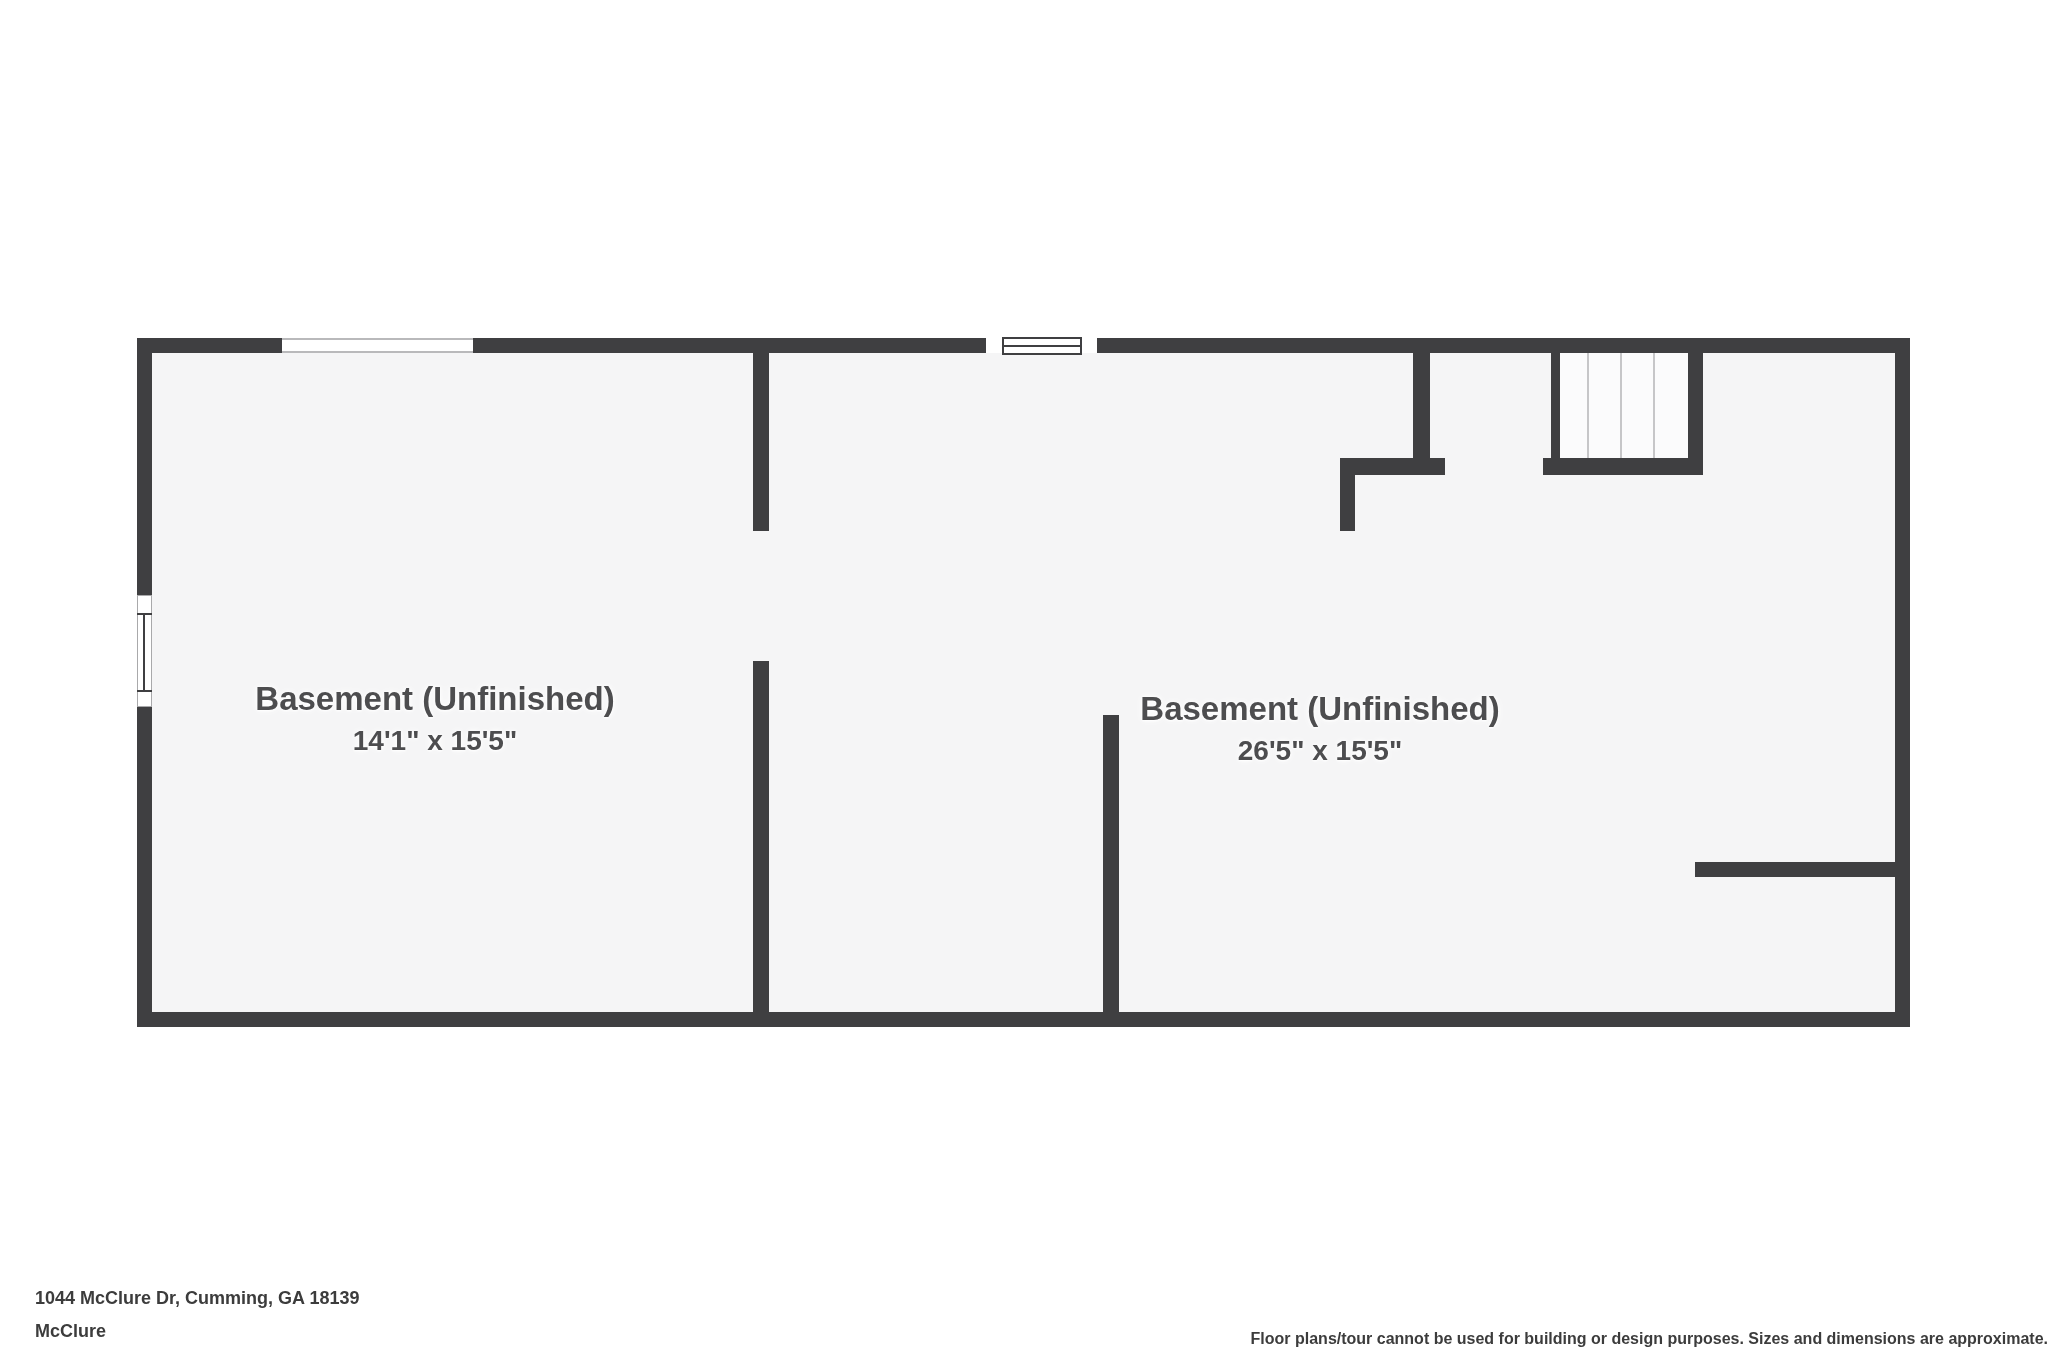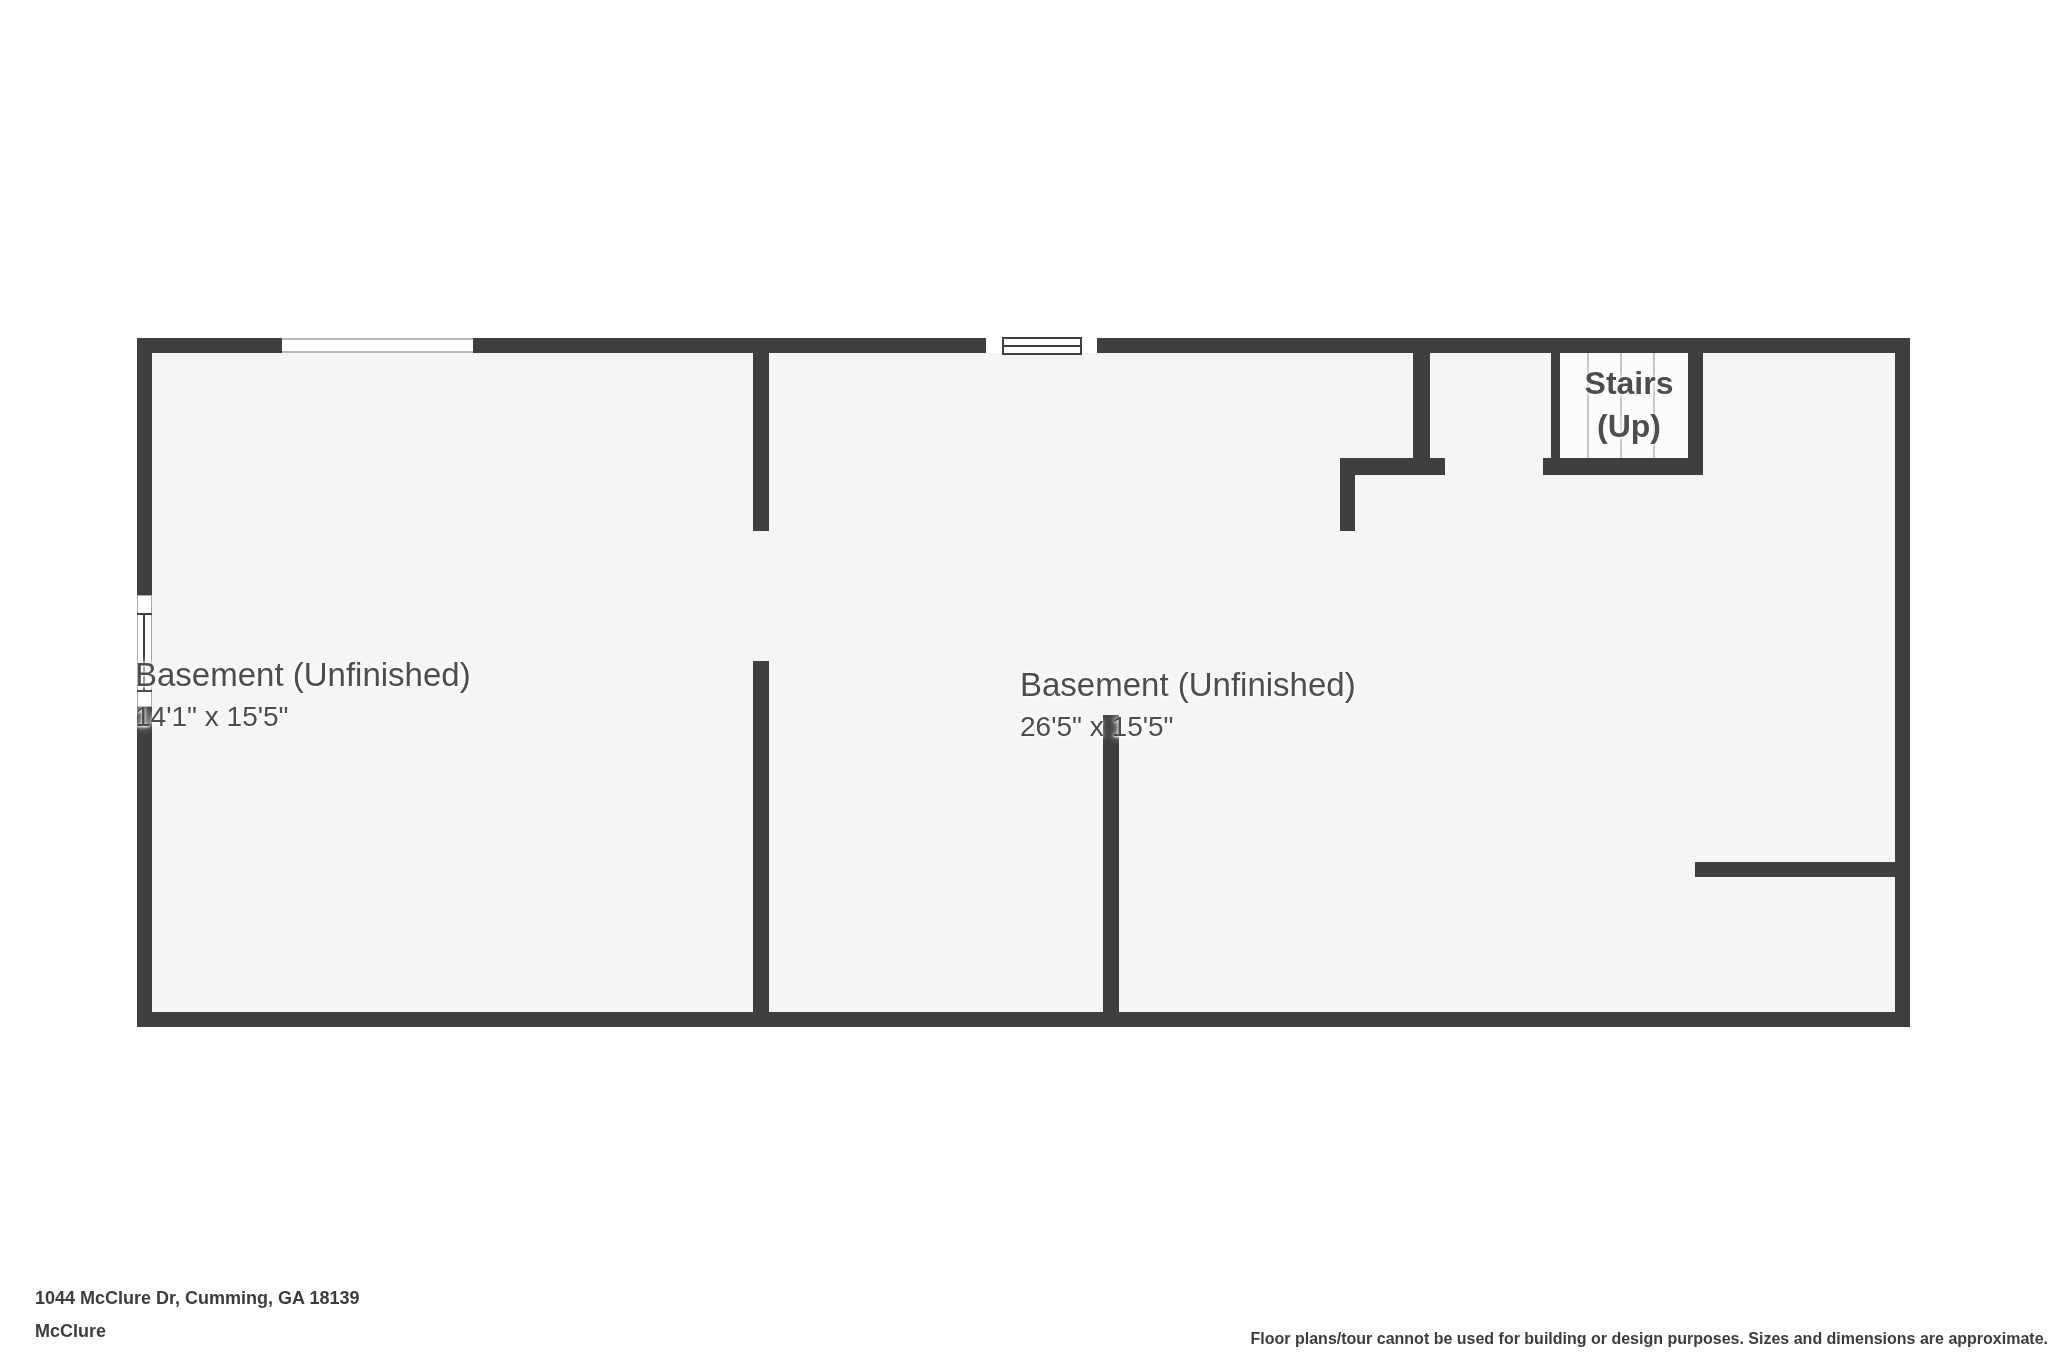--- a/index.html
+++ b/index.html
@@ -39,22 +39,23 @@
   .window-frame{
     position:absolute;background:#ffffff;
     border:2px solid var(--wall);
     box-sizing:border-box;
   }
   .window-frame .mid{
     position:absolute;left:0;right:0;top:50%;height:2px;margin-top:-1px;
     background:var(--wall);
   }
   .room-label{
-    position:absolute;text-align:left;color:var(--label);font-weight:normal;
+    position:absolute;text-align:center;color:var(--label);font-weight:bold;
     text-shadow:0 0 4px #fff,0 0 8px #fff,0 1px 2px rgba(255,255,255,.9);
+    margin-top:24px;
   }
   .room-label .name{font-size:33px;line-height:42px;}
   .room-label .dims{font-size:28px;line-height:41px;}
   .stairs-label{
     position:absolute;text-align:center;color:var(--label);font-weight:bold;
     font-size:32px;line-height:43px;
     text-shadow:0 0 4px #fff,0 0 8px #fff,0 1px 2px rgba(255,255,255,.9);
   }
   .footer-line{position:absolute;color:var(--footer);font-weight:bold;}
   .addr{left:35px;top:1288px;font-size:18px;}
@@ -104,21 +105,17 @@
 
   <div class="room-label" style="left:135px;top:654px;width:600px;">
     <div class="name">Basement (Unfinished)</div>
     <div class="dims">14'1" x 15'5"</div>
   </div>
   <div class="room-label" style="left:1020px;top:664px;width:600px;">
     <div class="name">Basement (Unfinished)</div>
     <div class="dims">26'5" x 15'5"</div>
   </div>
 
-  <div class="stairs-label" style="left:1529px;top:362px;width:200px;">
-    <div>Stairs</div>
-    <div>(Up)</div>
-  </div>
 </div>
 
 <div class="footer-line addr">1044 McClure Dr, Cumming, GA 18139</div>
 <div class="footer-line floorname">McClure</div>
 <div class="footer-line disclaimer">Floor plans/tour cannot be used for building or design purposes. Sizes and dimensions are approximate.</div>
 
 </body></html>

